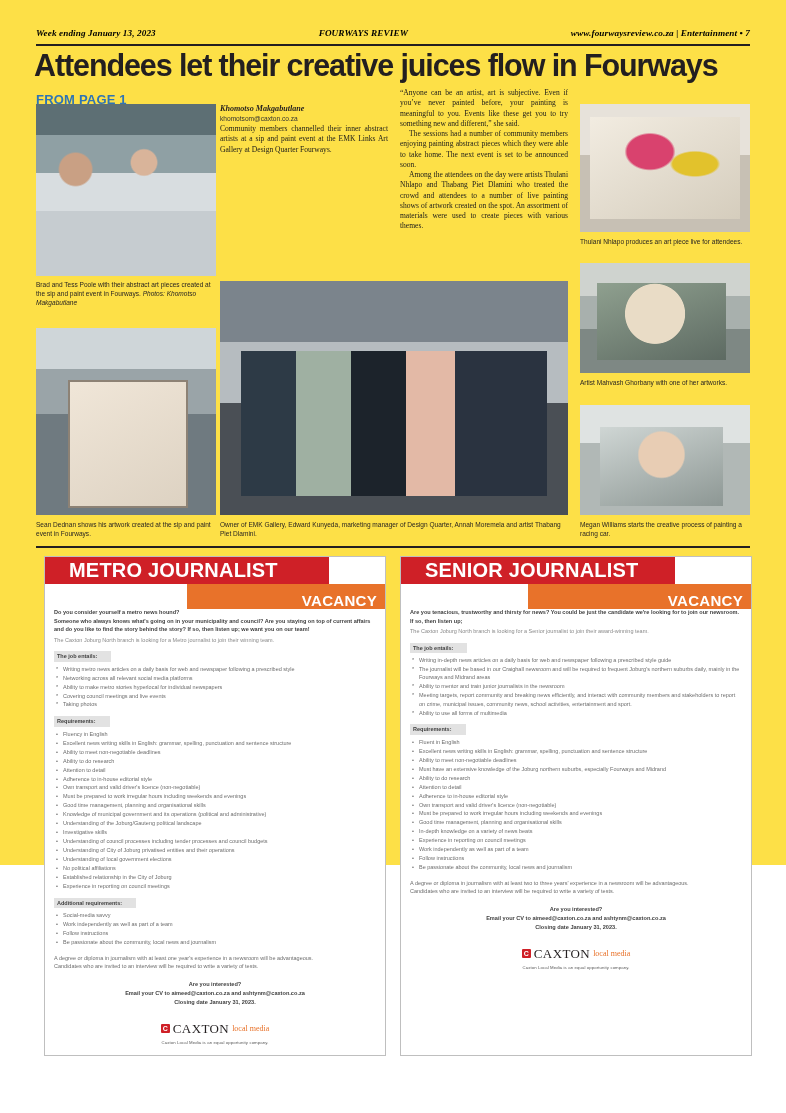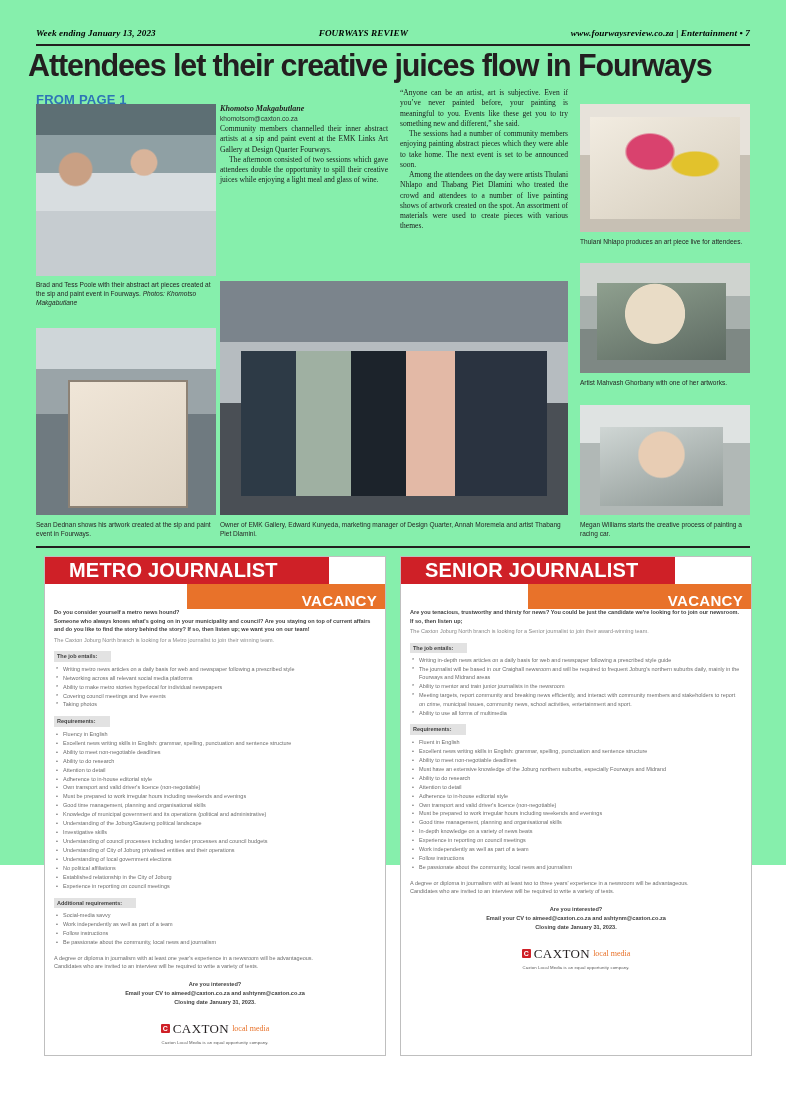--- a/index.html
+++ b/index.html
@@ -1,24 +1,24 @@
 <!DOCTYPE html>
 <html><head>
 <meta charset="utf-8">
 <style>
   html,body{margin:0;padding:0;background:#ffffff;}
   body{width:786px;height:1113px;font-family:"Liberation Sans",sans-serif;color:#000;position:relative;overflow:hidden;}
-  .page{position:relative;width:786px;height:865px;background:#86efac;}
+  .page{position:relative;width:786px;height:865px;background:#fde047;}
 
   
   .masthead{position:absolute;left:36px;top:28px;width:714px;display:flex;justify-content:space-between;align-items:baseline;
             font-family:"Liberation Serif",serif;font-weight:bold;font-style:italic;font-size:9.2px;letter-spacing:.1px;}
   .masthead .mid{font-size:9.2px;}
   .rule-top{position:absolute;left:36px;top:44px;width:714px;height:2.4px;background:#231f20;}
-  .headline{position:absolute;left:28px;top:50px;width:720px;font-family:"Liberation Sans",sans-serif;
+  .headline{position:absolute;left:34px;top:50px;width:720px;font-family:"Liberation Sans",sans-serif;
             font-weight:bold;font-size:30.5px;line-height:1.03;letter-spacing:-1.1px;color:#231f20;white-space:nowrap;}
   .frompage{position:absolute;left:36px;top:92px;font-size:13px;font-weight:bold;color:#2e74b5;letter-spacing:.2px;}
 
   
   .byline{position:absolute;left:220px;top:104px;width:168px;}
   .byline .name{font-family:"Liberation Serif",serif;font-weight:bold;font-style:italic;font-size:8.1px;color:#231f20;}
   .byline .mail{font-size:6.6px;color:#333;margin-top:2px;font-family:"Liberation Sans",sans-serif;}
 
   .col{position:absolute;font-family:"Liberation Serif",serif;font-size:7.55px;line-height:1.36;color:#1a1a1a;text-align:justify;}
   .col p{margin:0;}
@@ -96,21 +96,20 @@
   <div class="headline">Attendees let their creative juices flow in Fourways</div>
   <div class="frompage">FROM PAGE 1</div>
 
   <div class="byline">
     <div class="name">Khomotso Makgabutlane</div>
     <div class="mail">khomotsom@caxton.co.za</div>
   </div>
 
   <div class="col" id="col1">
     <p>Community members channelled their inner abstract artists at a sip and paint event at the EMK Links Art Gallery at Design Quarter Fourways.</p>
-    <p>The afternoon consisted of two sessions which gave attendees double the opportunity to spill their creative juices while enjoying a light meal and glass of wine.</p>
   </div>
 
   <div class="col" id="col2">
     <p>“Anyone can be an artist, art is subjective. Even if you’ve never painted before, your painting is meaningful to you. Events like these get you to try something new and different,” she said.</p>
     <p>The sessions had a number of community members enjoying painting abstract pieces which they were able to take home. The next event is set to be announced soon.</p>
     <p>Among the attendees on the day were artists Thulani Nhlapo and Thabang Piet Dlamini who treated the crowd and attendees to a number of live painting shows of artwork created on the spot. An assortment of materials were used to create pieces with various themes.</p>
   </div>
 
   <div class="photo ph1" style="left:36px;top:104px;width:180px;height:172px;"></div>
   <div class="cap" style="left:36px;top:281px;width:182px;">

